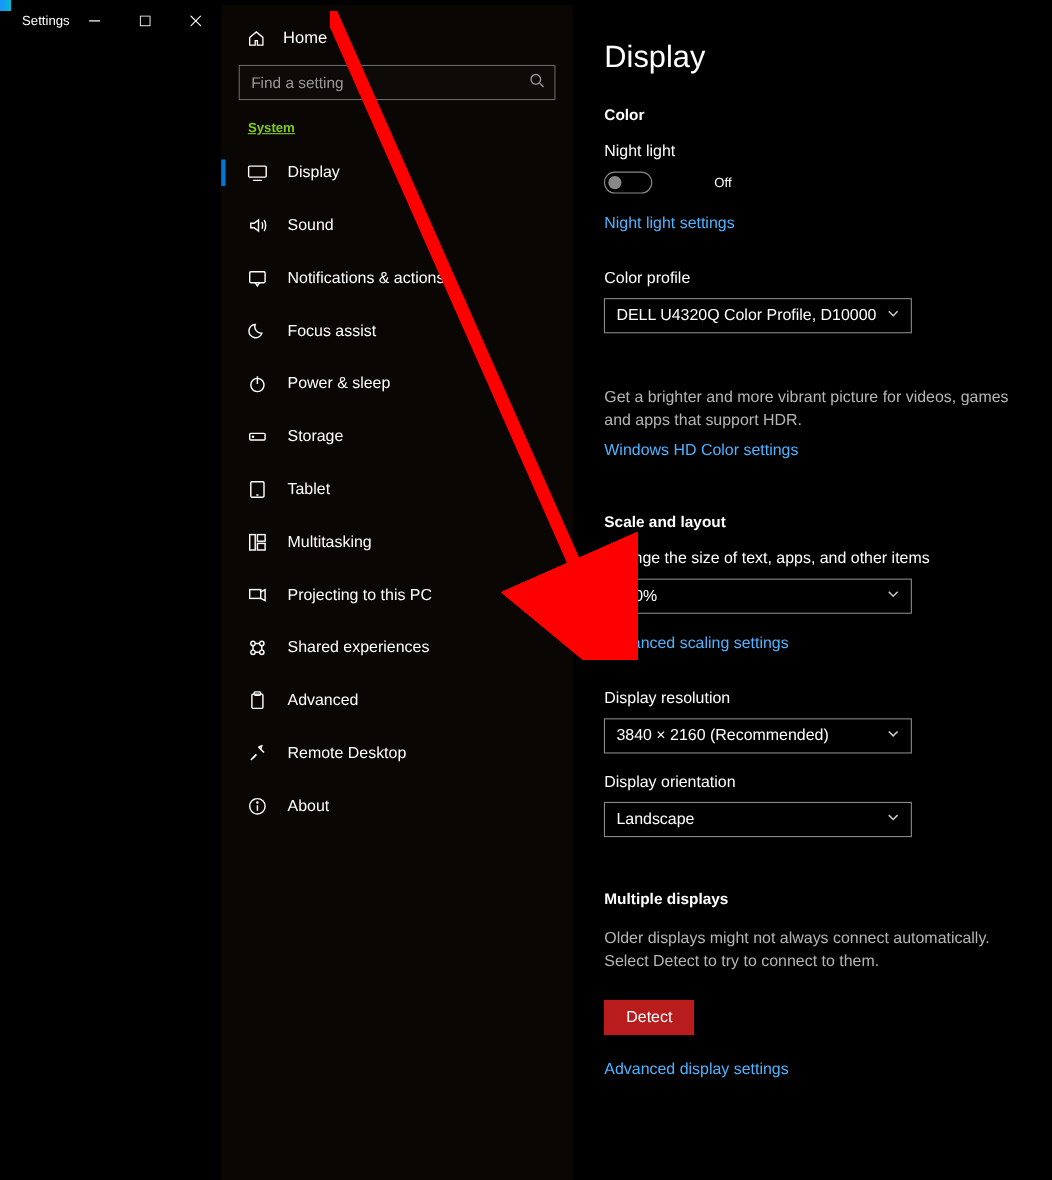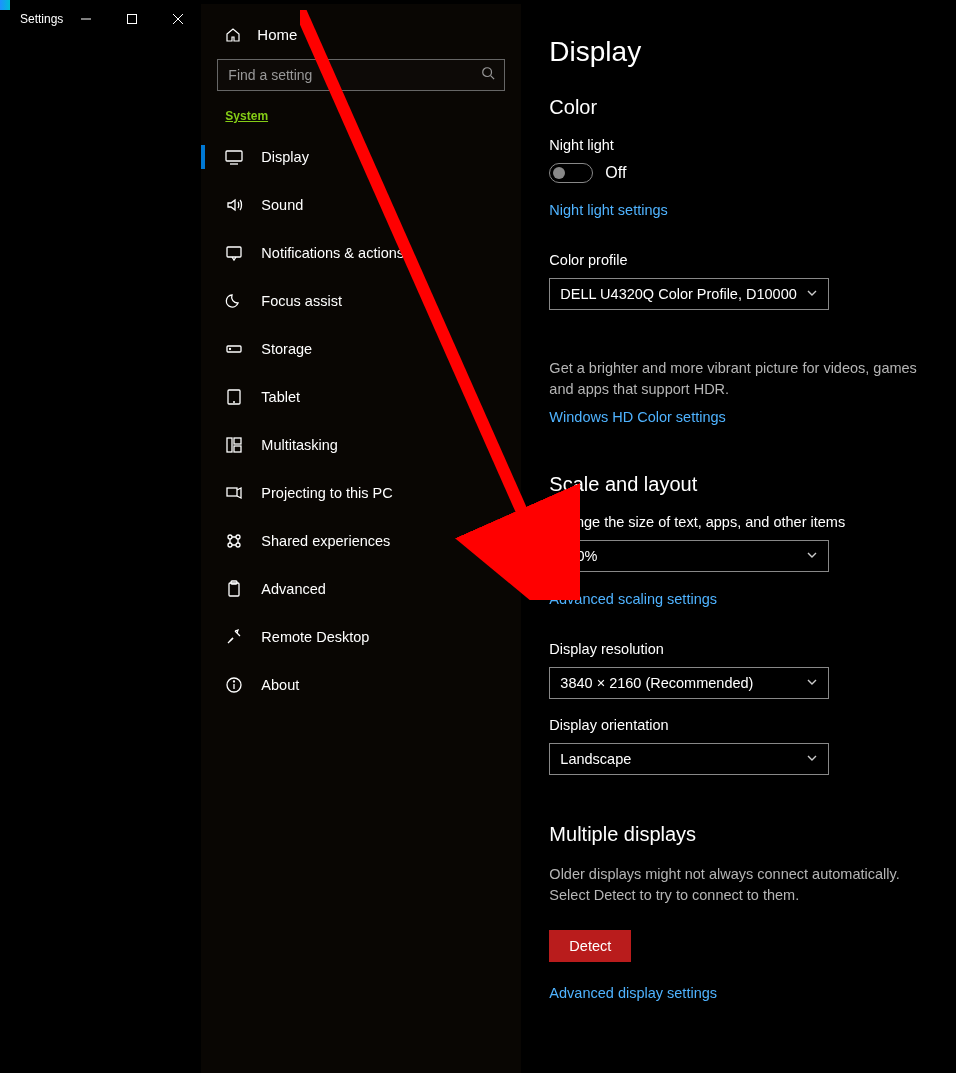--- a/index.html
+++ b/index.html
@@ -19,26 +19,26 @@
 .search-input::placeholder { color: #999; }
 .search-icon { position: absolute; right: 10px; top: 7px; color: #999; }
 .category-title { padding: 0 24px 10px 24px; font-size: 12px; font-weight: 600; color: #84cc16; text-decoration: underline; }
 .nav-list { display: flex; flex-direction: column; }
 .nav-item { display: flex; align-items: center; gap: 18px; height: 48px; padding: 0 24px; font-size: 14.5px; color: #fff; cursor: pointer; position: relative; }
 .nav-item.active::before { content: ""; position: absolute; left: 0; top: 12px; bottom: 12px; width: 4px; background: #0078d4; }
 .nav-item .icon { width: 18px; height: 18px; display: flex; align-items: center; justify-content: center; color: #fff; flex-shrink: 0; }
 .nav-item .icon svg { width: 18px; height: 18px; }
 .main { flex: 1; padding: 32px 28px 20px 28px; overflow-y: auto; background: #000; }
 .page-title { font-size: 28px; font-weight: 400; margin-bottom: 28px; }
-.section-heading { font-size: 20px; font-weight: 400; margin-bottom: 18px; }
+.section-heading { font-size: 14px; font-weight: 700; margin-bottom: 18px; }
 .field-label { font-size: 14.5px; margin-bottom: 10px; color: #fff; }
 .toggle-row { display: flex; align-items: center; gap: 12px; margin-bottom: 18px; }
 .toggle { width: 44px; height: 20px; border: 1px solid #888; border-radius: 10px; position: relative; cursor: pointer; }
 .toggle::after { content: ""; position: absolute; left: 3px; top: 3px; width: 12px; height: 12px; background: #888; border-radius: 50%; }
-.toggle-label { font-size: 16px; }
+.toggle-label { font-size: 12px; margin-left: 44px; }
 .link { color: #4fb3ff; font-size: 14.5px; cursor: pointer; margin-bottom: 18px; display: inline-block; }
 .select { width: 280px; height: 32px; border: 1px solid #888; background: #000; color: #fff; display: flex; align-items: center; justify-content: space-between; padding: 0 10px; font-size: 14.5px; cursor: pointer; margin-bottom: 18px; }
 .select .chev { color: #ccc; }
 .body-text { font-size: 14.5px; color: #b5b5b5; max-width: 430px; line-height: 1.45; margin-bottom: 8px; }
 .section-gap { height: 30px; }
 .gap-sm { height: 16px; }
 .btn { background: #b91c1c; color: #fff; border: none; padding: 8px 20px; font-size: 14.5px; cursor: pointer; margin-bottom: 22px; }
 .arrow-annot { position: absolute; left: 300px; top: 10px; width: 280px; height: 590px; pointer-events: none; z-index: 10; }
 .taskbar-frag { position: absolute; left: 0; top: 0; width: 10px; height: 10px; background: linear-gradient(90deg,#1e90ff,#00bcd4); z-index: 5; }
 </style>
@@ -121,20 +121,29 @@
             <span class="icon">
               <svg viewBox="0 0 18 18" fill="none" stroke="#fff" stroke-width="1.3">
                 <path d="M13 11A6 6 0 017 3a6 6 0 106 8z"></path>
               </svg>
             </span>
             <span>Focus assist</span>
           </div>
           <div class="nav-item">
             <span class="icon">
               <svg viewBox="0 0 18 18" fill="none" stroke="#fff" stroke-width="1.3">
+                <circle cx="9" cy="10" r="6"></circle>
+                <line x1="9" y1="2" x2="9" y2="9"></line>
+              </svg>
+            </span>
+            <span>Power &amp; sleep</span>
+          </div>
+          <div class="nav-item">
+            <span class="icon">
+              <svg viewBox="0 0 18 18" fill="none" stroke="#fff" stroke-width="1.3">
                 <rect x="2" y="6" width="14" height="6" rx="1"></rect>
                 <circle cx="5" cy="9" r="0.5" fill="#fff"></circle>
               </svg>
             </span>
             <span>Storage</span>
           </div>
           <div class="nav-item">
             <span class="icon">
               <svg viewBox="0 0 18 18" fill="none" stroke="#fff" stroke-width="1.3">
                 <rect x="3" y="2" width="12" height="14" rx="1"></rect>

